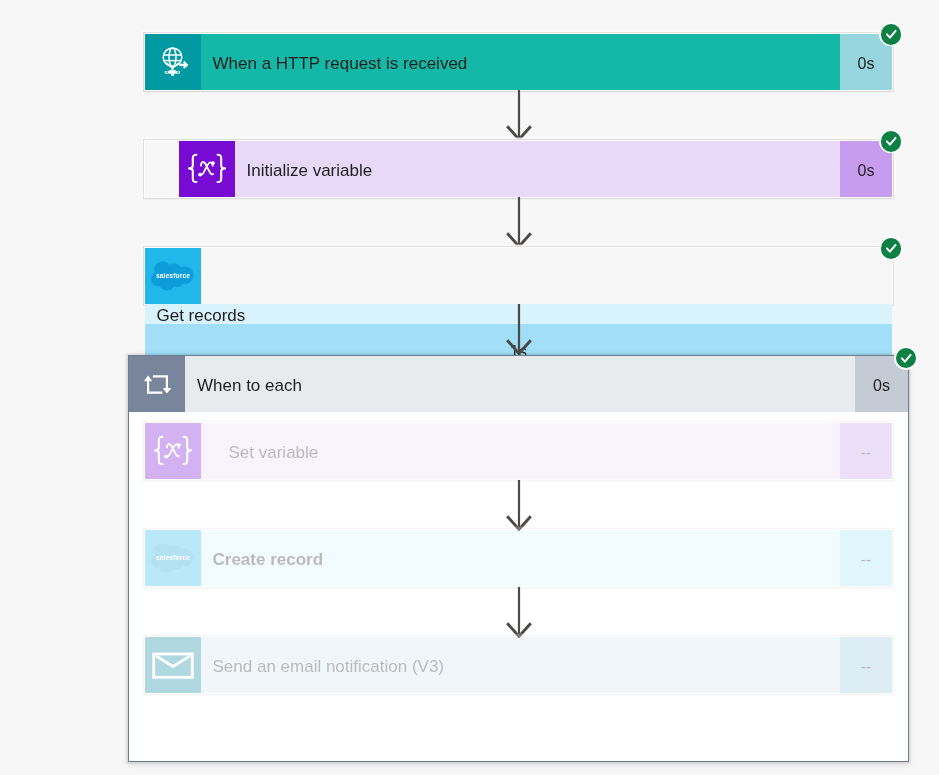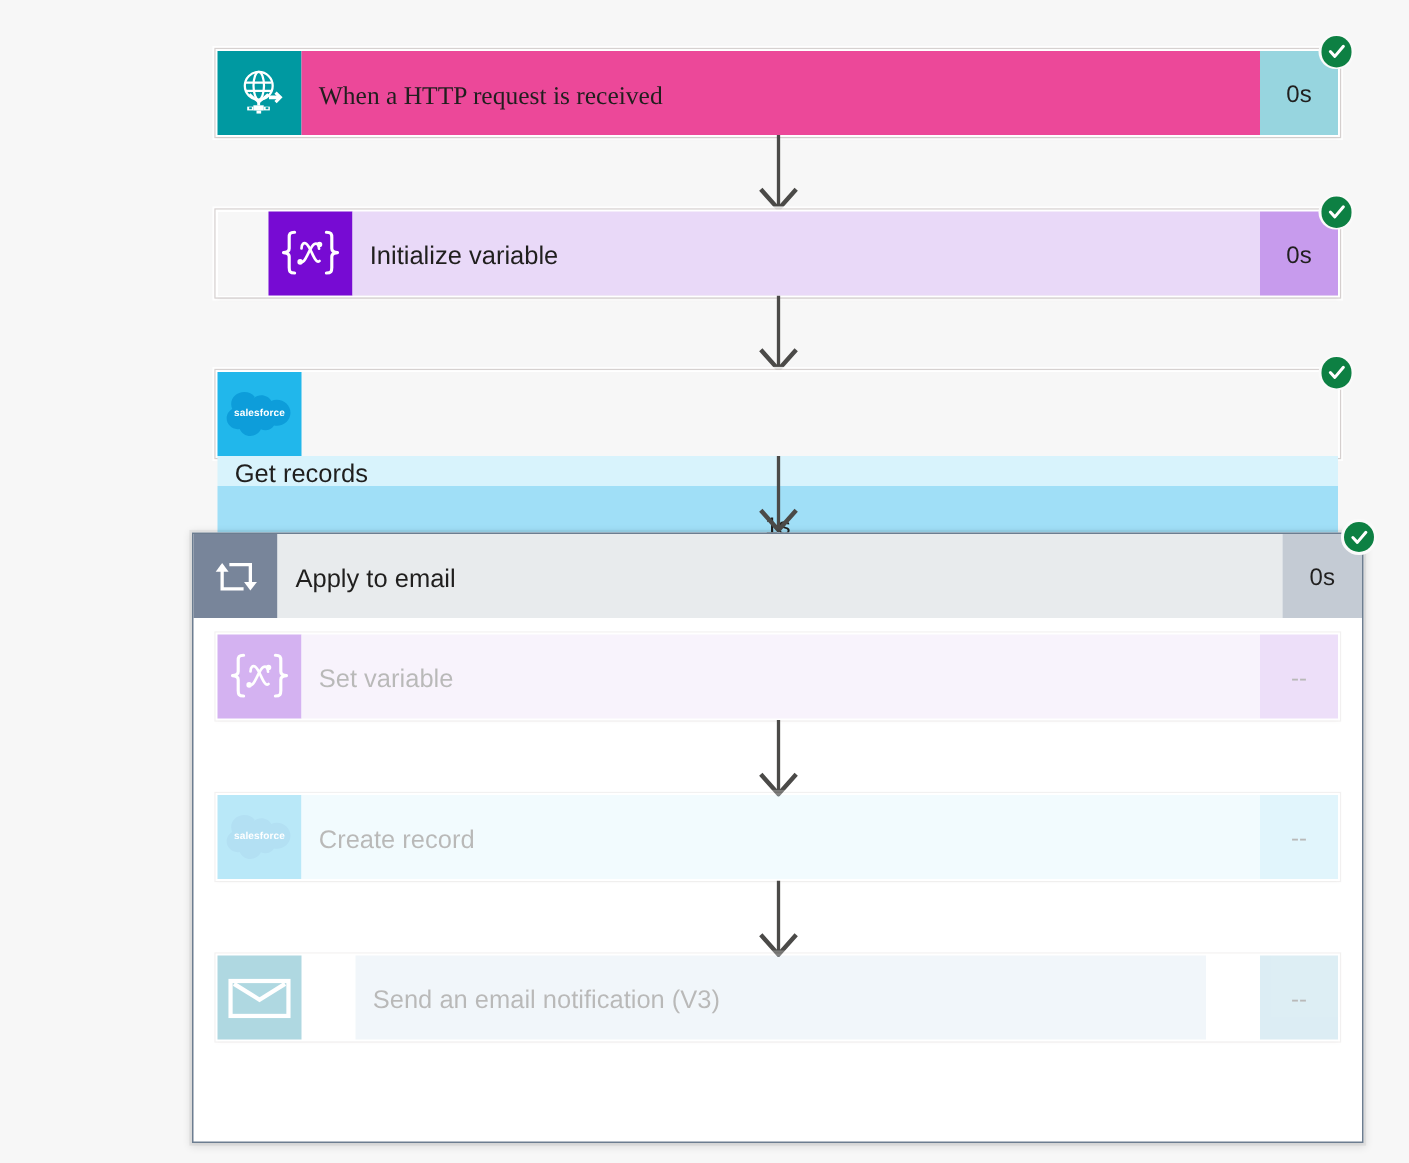--- a/index.html
+++ b/index.html
@@ -68,21 +68,21 @@
           <rect x="26.0" y="39.7" width="3.1" height="2.0"></rect>
         </g>
         <g fill="#0099a1">
           <rect x="21.1" y="37.5" width="1.8" height="1.3"></rect>
           <rect x="32.1" y="37.5" width="1.8" height="1.3"></rect>
         </g>
         <path d="M34.3 30.9 H40.8" fill="none" stroke="#fff" stroke-width="2.4"></path>
         <path d="M38.7 27.7 L41.9 30.9 L38.7 34.1" fill="none" stroke="#fff" stroke-width="2.1" stroke-linejoin="miter"></path>
       </svg>
     </div>
-    <div class="body" style="background:#ec4899;font-family:Liberation Serif, serif;">
+    <div class="body" style="background:#14b8a6;">
       <span class="title">When a HTTP request is received</span>
     </div>
     <div class="dur" style="background:#97d5df;">
       <span>0s</span>
     </div>
   </div>
   <div class="badge" style="left:879.2px;top:22.9px;">
     <div class="disc">
       <svg width="20.2" height="20.2" viewBox="0 0 20.2 20.2">
         <path d="M5.9 10.4 L8.9 13.6 L14.6 6.9" fill="none" stroke="#fff" stroke-width="2.0" stroke-linecap="round" stroke-linejoin="round"></path>
@@ -165,21 +165,21 @@
         <svg width="56" height="56" viewBox="0 0 56 56">
           <g fill="none" stroke="#fff" stroke-width="2.2" stroke-linejoin="miter">
             <path d="M23.9 20.4 H37.9 V35.5"></path>
             <path d="M33.4 36.6 H19.1 V21.0"></path>
           </g>
           <path d="M14.8 25.2 L19.1 19.4 L23.4 25.2 Z" fill="#fff"></path>
           <path d="M33.7 32.0 L42.3 32.0 L37.9 37.6 Z" fill="#fff"></path>
         </svg>
       </div>
       <div class="body">
-        <span class="title">Apply to email</span>
+        <span class="title">When to each</span>
       </div>
       <div class="dur">
         <span>0s</span>
       </div>
     </div>
 
     <div class="card dim" style="left:16px;top:67px;width:747px;">
       <div class="ico" style="background:#770bd3;">
         <svg width="56" height="56" viewBox="0 0 56 56">
           <g fill="none" stroke="#fff" stroke-width="2.1" stroke-linecap="round" stroke-linejoin="round">
@@ -187,21 +187,21 @@
             <path d="M38.6 13.8 C41.8 13.8 42.2 15.0 42.2 17.4 L42.2 24.7 C42.2 26.4 43.2 27.2 46.0 27.4 C43.2 27.6 42.2 28.4 42.2 30.1 L42.2 37.4 C42.2 39.8 41.8 41.0 38.6 41.0"></path>
           </g>
           <g fill="none" stroke="#fff" stroke-width="1.8" stroke-linecap="round">
             <path d="M22.0 24.6 C22.0 21.5 23.6 20.3 25.2 21.5 C26.9 22.8 28.0 25.7 29.4 28.6 C30.9 31.6 32.1 34.4 34.0 33.0"></path>
             <path d="M21.2 33.3 C23.3 34.6 24.5 31.8 26.0 28.9 C27.6 25.9 28.8 22.9 30.5 21.8 C32.1 20.8 33.7 21.9 33.7 24.8"></path>
           </g>
           <circle cx="34.0" cy="22.0" r="1.85" fill="#fff"></circle>
           <circle cx="21.1" cy="33.6" r="1.85" fill="#fff"></circle>
         </svg>
       </div>
-      <div class="body" style="background:#e9d9f8;">
+      <div class="body" style="background:#e9d9f8;padding-left:16px;">
         <span class="title">Set variable</span>
       </div>
       <div class="dur" style="background:#c79bed;">
         <span>--</span>
       </div>
     </div>
 
     <svg class="arrow" style="left:377px;top:124px;" width="26" height="51" viewBox="0 0 26 51">
       <path d="M13 0 V48.6" stroke="#4b4a48" stroke-width="2.2" fill="none"></path>
       <path d="M1.2 36.2 L13 49.4 L24.8 36.2" stroke="#4b4a48" stroke-width="2.95" fill="none" stroke-linecap="butt" stroke-linejoin="miter"></path>
@@ -209,34 +209,34 @@
 
     <div class="card dim" style="left:16px;top:174px;width:747px;">
       <div class="ico" style="background:#21b7eb;">
         <svg width="56" height="56" viewBox="0 0 56 56">
           <g transform="translate(6.1,13.4) scale(0.4252,0.4008)">
             <path fill="#0d9dda" d="M41.7 10.9c3.2-3.4 7.7-5.5 12.7-5.5 6.6 0 12.4 3.7 15.5 9.2 2.7-1.2 5.6-1.9 8.7-1.9 11.9 0 21.5 9.7 21.5 21.6S90.5 55.9 78.6 55.9c-1.5 0-2.9-.1-4.3-.4-2.7 4.8-7.9 8.1-13.7 8.1-2.4 0-4.8-.6-6.9-1.6-2.7 6.4-9 10.9-16.4 10.9-7.7 0-14.3-4.9-16.8-11.7-1.1.2-2.3.4-3.5.4C7.9 61.6 0 53.6 0 43.7c0-6.6 3.5-12.4 8.8-15.5-1.1-2.5-1.7-5.3-1.7-8.2C7.1 8.9 16.3 0 27.7 0c6.7 0 12.7 3.2 16.5 8.1"></path>
           </g>
           <text x="28" y="29.6" font-family="'Liberation Sans',sans-serif" font-size="6.7" font-weight="bold" fill="#fff" text-anchor="middle" letter-spacing="0.1">salesforce</text>
         </svg>
       </div>
-      <div class="body" style="background:#d8f3fc;">
+      <div class="body" style="background:#d8f3fc;font-weight:bold;">
         <span class="title">Create record</span>
       </div>
       <div class="dur" style="background:#a0dff7;">
         <span>--</span>
       </div>
     </div>
 
     <svg class="arrow" style="left:377px;top:231px;" width="26" height="51" viewBox="0 0 26 51">
       <path d="M13 0 V48.6" stroke="#4b4a48" stroke-width="2.2" fill="none"></path>
       <path d="M1.2 36.2 L13 49.4 L24.8 36.2" stroke="#4b4a48" stroke-width="2.95" fill="none" stroke-linecap="butt" stroke-linejoin="miter"></path>
     </svg>
 
-    <div class="card dim" style="left:16px;top:281px;width:747px;gap:36px;">
+    <div class="card dim" style="left:16px;top:281px;width:747px;">
       <div class="ico" style="background:#0084a1;">
         <svg width="56" height="56" viewBox="0 0 56 56">
           <rect x="8.7" y="17.0" width="38.6" height="23.3" fill="none" stroke="#fff" stroke-width="2.8"></rect>
           <path d="M11.0 18.9 L28.0 29.5 L45.0 18.9" fill="none" stroke="#fff" stroke-width="2.8" stroke-linejoin="miter"></path>
         </svg>
       </div>
       <div class="body" style="background:#d5e5f2;">
         <span class="title">Send an email notification (V3)</span>
       </div>
       <div class="dur" style="background:#91c8dc;">

